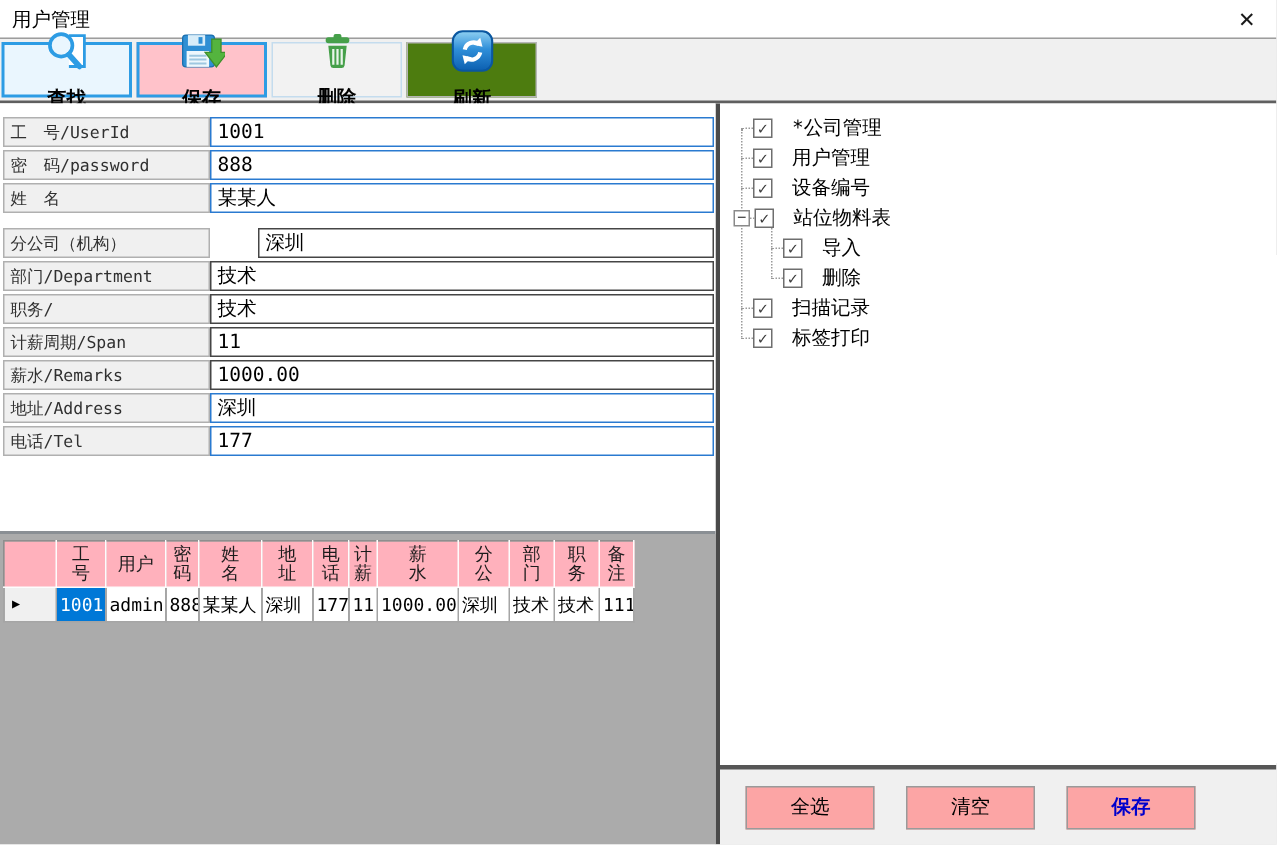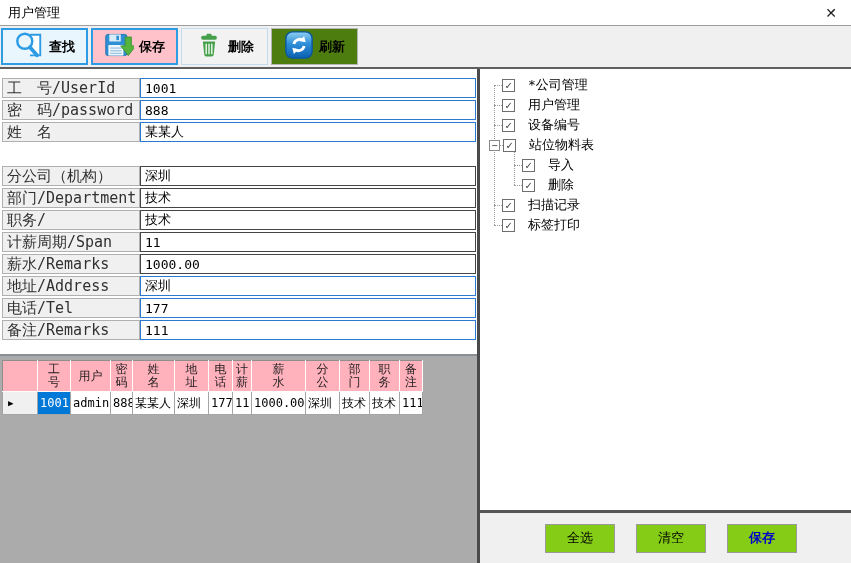--- a/index.html
+++ b/index.html
@@ -9,37 +9,37 @@
 
   
   .titlebar { height:25px; display:flex; align-items:center; padding:0 10px 0 8px; background:#ffffff; }
   .title { font-size:13px; color:#000; font-family:"DejaVu Sans Mono","Liberation Mono",monospace; }
   .close-btn { margin-left:auto; font-size:14px; color:#1a1a1a; cursor:pointer; line-height:1; padding:2px 4px; }
 
   
   .toolbar { height:44px; background:#f0f0f0; border-top:1px solid #9d9d9d; border-bottom:2px solid #5f5f5f;
              display:flex; align-items:stretch; padding:2px 0 2px 1px; }
   .tb-btn { width:87px; margin-right:3px; display:flex; align-items:center; justify-content:center; gap:5px;
-            font-size:13px; font-weight:bold; color:#000; cursor:pointer; background:#f2f2f2; border:1px solid #c4dcee; }
+            font-size:13px; font-weight:bold; color:#000; cursor:pointer; background:#f2f2f2; border:1px solid #c4dcee;flex-direction:column; }
   .tb-btn.find { background:#eaf6fe; border:2px solid #2d9ce4; }
   .tb-btn.save { background:#ffc2ca; border:2px solid #2d9ce4; }
   .tb-btn.refresh { background:#4d7c0f; border:1px solid #b5b5b5; }
   .tb-btn svg { flex:0 0 auto; }
 
   
   .main { display:flex; height:494px; }
   .left { width:480px; border-right:3px solid #4a4a4a; display:flex; flex-direction:column; background:#fff; }
   .right { flex:1; display:flex; flex-direction:column; background:#fff; }
 
   
   .form-area { height:287px; padding:9px 1px 0 2px; background:#fff; border-bottom:2px solid #8a8f94; }
   .form-row { display:flex; height:20px; margin-bottom:2px; }
-  .form-row.group-start { margin-top:24px; }
+  .form-row.group-start { margin-top:10px;gap:32px; }
   .form-label { width:138px; background:#f0f0f0; border:1px solid #b0b0b0; color:#303030;
-                font-family:"DejaVu Sans Mono","Liberation Mono",monospace; font-size:15px;
+                font-family:"DejaVu Sans Mono","Liberation Mono",monospace; font-size:11px;
                 display:flex; align-items:center; padding-left:4px; white-space:nowrap; overflow:hidden; }
   .form-input { flex:1; height:20px; border:1px solid #2a7ad0; background:#fff; color:#000;
                 font-family:"DejaVu Sans Mono","Liberation Mono",monospace; font-size:13px; padding:0 4px; outline:none; }
   .form-input.dark { border-color:#454545; }
 
   
   .grid-area { flex:1; background:#ababab; padding:4px 0 0 2px; overflow:hidden; }
   table.grid { border-collapse:collapse; table-layout:fixed; width:420px; border:1px solid #8e8e8e;
                font-family:"DejaVu Sans Mono","Liberation Mono",monospace; font-size:12px; background:#ababab; }
   table.grid th { height:31px; background:#ffb1bc; color:#1c1c1c; font-weight:normal; text-align:center;
@@ -64,21 +64,21 @@
   .expander { width:11px; height:11px; border:1px solid #8a8a8a; background:#fff; color:#444;
               font-size:10px; line-height:9px; text-align:center; flex:0 0 auto; cursor:pointer; }
   .cb { width:13px; height:13px; border:1px solid #6e6e6e; background:#fff; color:#3a3a3a;
         display:flex; align-items:center; justify-content:center; font-size:11px; font-weight:bold;
         line-height:1; margin-right:1px; flex:0 0 auto; cursor:pointer; }
   .tree-label { padding-left:12px; cursor:pointer; }
 
   
   .footer-bar { height:53px; border-top:3px solid #565656; background:#f0f0f0;
                 display:flex; align-items:center; justify-content:flex-end; gap:21px; padding-right:54px; }
-  .f-btn { width:70px; height:29px; background:#84cc16; border:1px solid #9a9a9a; font-size:13px; color:#000;
+  .f-btn { width:86px; height:29px; background:#fca5a5; border:1px solid #9a9a9a; font-size:13px; color:#000;
            display:flex; align-items:center; justify-content:center; cursor:pointer;
            font-family:Liberation Mono, monospace; }
   .f-btn.save { color:#0000cc; font-weight:bold; }
 </style>
 </head>
 <body>
 
 <div class="window">
 
   <div class="titlebar">
@@ -182,24 +182,20 @@
           <div class="form-label">薪水/Remarks</div>
           <input class="form-input dark" value="1000.00" style="">
         </div>
         <div class="form-row">
           <div class="form-label">地址/Address</div>
           <input class="form-input" value="深圳" style="">
         </div>
         <div class="form-row">
           <div class="form-label">电话/Tel</div>
           <input class="form-input" value="177" style="">
-        </div>
-        <div class="form-row">
-          <div class="form-label">备注/Remarks</div>
-          <input class="form-input" value="111" style="">
         </div>
       </div>
 
       <div class="grid-area">
         <table class="grid">
           <colgroup>
             <col style="width:35px">
               <col style="width:33px">
               <col style="width:40px">
               <col style="width:22px">

